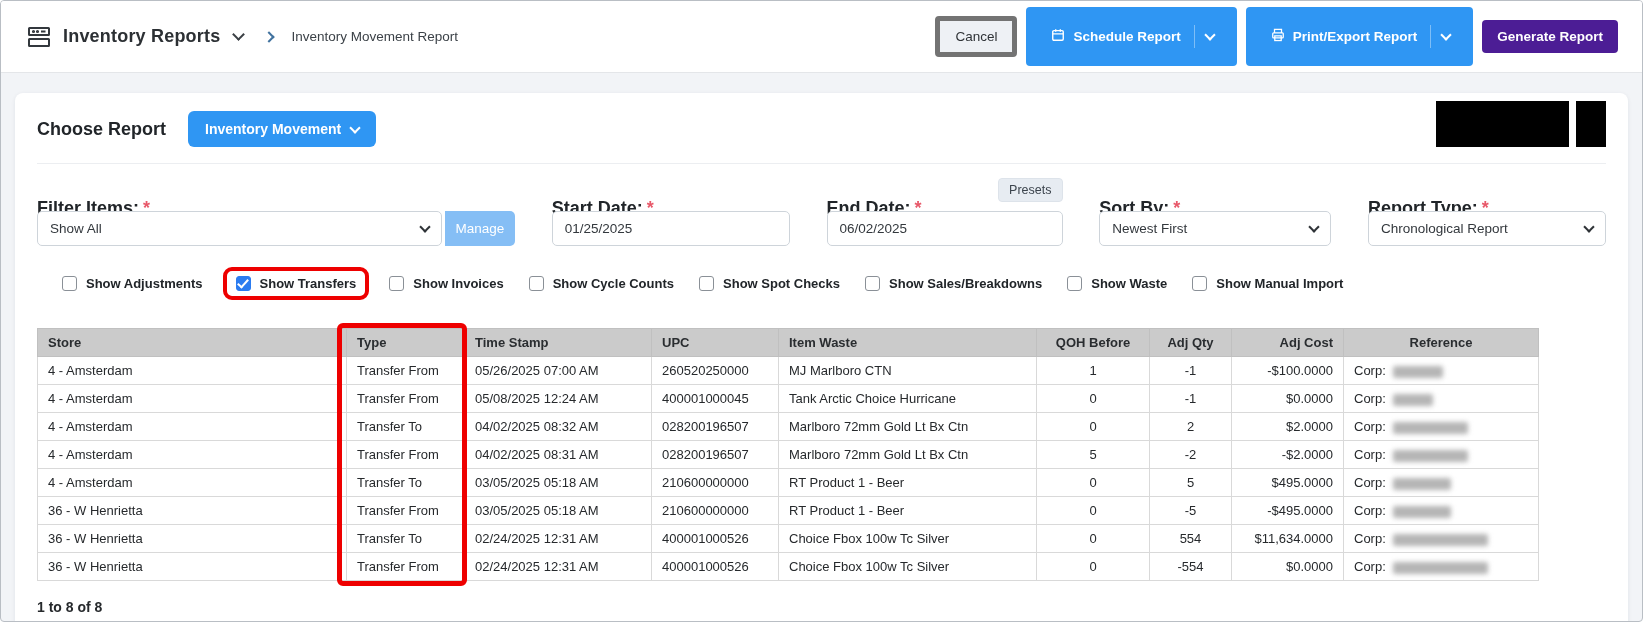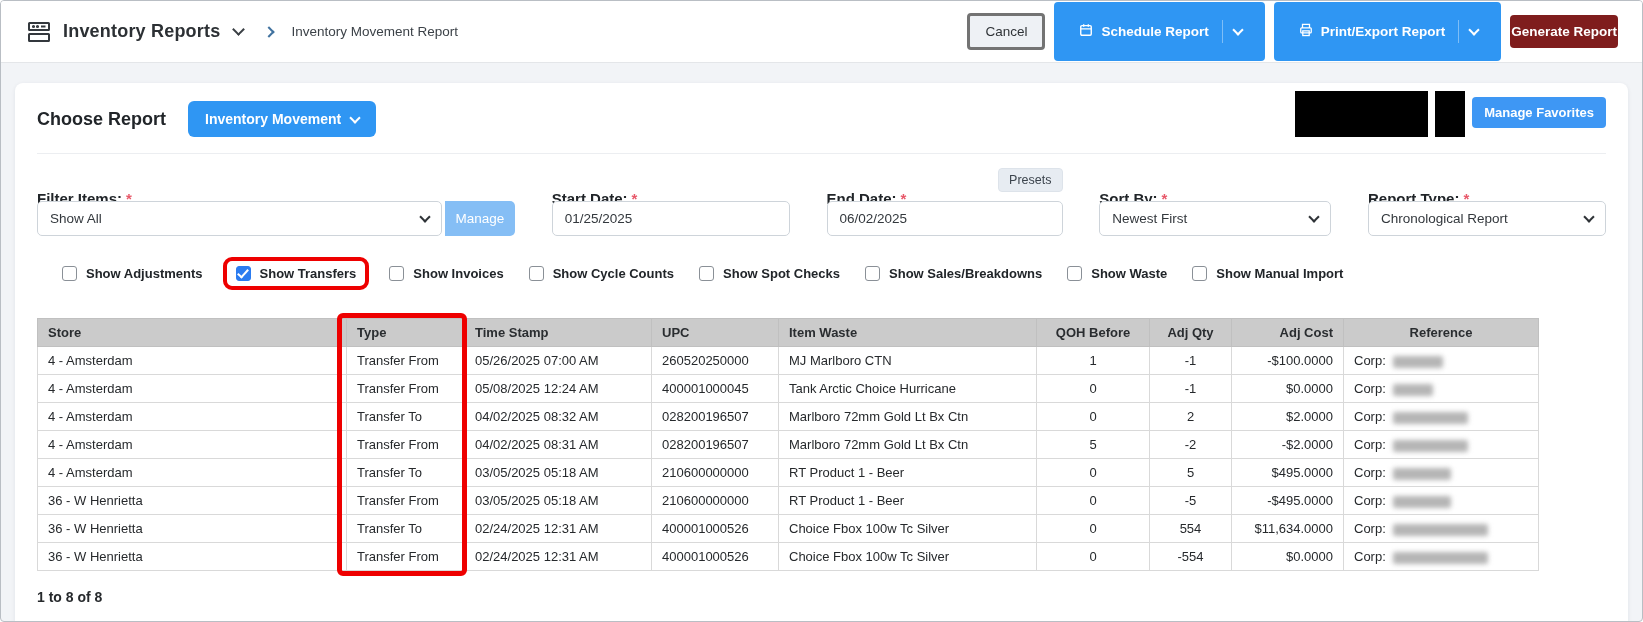--- a/index.html
+++ b/index.html
@@ -1,55 +1,55 @@
 <!DOCTYPE html>
 <html><head>
 <meta charset="utf-8">
 <style>
   * { box-sizing: border-box; margin: 0; padding: 0; }
   html,body { background:#fff; }
   body { font-family: "Liberation Sans", sans-serif; color:#212529; }
   .viewport { width:1643px; height:622px; border:1px solid #b9bec4; border-radius:4px; background:#f2f4f7; overflow:hidden; }
 
   
-  .top-bar { height:62px; background:#fff; border-bottom:1px solid #e4e6e9; display:flex; align-items:center; justify-content:space-between; padding:0 24px 0 26px; }
+  .top-bar { height:72px; background:#fff; border-bottom:1px solid #e4e6e9; display:flex; align-items:center; justify-content:space-between; padding:0 24px 0 26px; }
   .tb-left { display:flex; align-items:center; gap:12px; }
   .app-icon { display:flex; align-items:center; }
   .page-title { font-size:18px; font-weight:700; color:#2c3034; letter-spacing:.2px; }
   .title-chev { width:9px; height:9px; border-right:2px solid #3a3f44; border-bottom:2px solid #3a3f44; transform:rotate(45deg); margin:-4px 2px 0 2px; }
   .crumb-sep { width:8px; height:8px; border-right:2px solid #41729f; border-top:2px solid #41729f; transform:rotate(45deg); margin:0 6px 0 8px; }
   .crumb { font-size:13.5px; color:#3c4248; }
   .tb-right { display:flex; align-items:center; gap:9px; }
   .btn { border:none; cursor:pointer; font-family:inherit; font-size:13.5px; border-radius:4px; display:inline-flex; align-items:center; }
-  .btn-cancel { background:#eef1f5; border:3px solid #737373; color:#2f3337; padding:8px 15px; }
+  .btn-cancel { background:#eef1f5; border:5px solid #737373; color:#2f3337; padding:8px 15px; }
   .btn-blue { background:#2f96f3; color:#fff; font-weight:600; }
   .btn-split { padding:12px; overflow:hidden; }
   .split-main { display:flex; align-items:center; gap:8px; padding:9px 13px; }
   .split-caret { display:flex; align-items:center; padding:9px 11px; border-left:1px solid rgba(255,255,255,.38); }
   .chev-white { width:8px; height:8px; border-right:2px solid #fff; border-bottom:2px solid #fff; transform:rotate(45deg); margin-top:-3px; }
-  .btn-generate { background:#7f1d1d; color:#fff; font-weight:600; padding:9px 1px; }
+  .btn-generate { background:#4c1d95; color:#fff; font-weight:600; padding:9px 15px; }
 
   
   .card { margin:20px 14px 0 14px; background:#fff; border-radius:8px 8px 0 0; box-shadow:0 1px 4px rgba(30,40,60,.08); padding:18px 22px 0 22px; height:540px; position:relative; }
 
   .row1 { display:flex; align-items:center; justify-content:space-between; border-bottom:1px solid #eceef1; padding-bottom:16px; }
   .row1-left { display:flex; align-items:center; gap:22px; }
   .choose-label { font-size:18px; font-weight:700; color:#212529; }
   .report-pill { background:#2f96f3; color:#fff; border-radius:6px; padding:10px 17px; font-size:14px; font-weight:600; display:inline-flex; align-items:center; gap:10px; border:none; cursor:pointer; font-family:inherit; }
   .row1-right { display:flex; align-items:flex-start; gap:7px; margin-top:-10px; }
   .redact-black { background:#000; height:46px; }
   .rb1 { width:133px; }
   .rb2 { width:30px; }
   .btn-fav { background:#3e97f4; color:#fff; font-weight:600; font-size:13px; padding:8px 12px; margin-top:6px; }
 
   
   .filters { display:flex; justify-content:space-between; padding-top:14px; }
   .group { display:flex; flex-direction:column; }
   .lbl-row { display:flex; align-items:center; justify-content:space-between; margin-bottom:9px; height:24px; }
-  .lbl { font-size:15px; font-weight:700; color:#212529;margin-top:37px; }
+  .lbl { font-size:18px; font-weight:700; color:#212529;margin-top:37px; }
   .req { color:#e8596a; margin-left:4px; font-weight:700; }
   .ctl-row { display:flex; }
   .select, .date-input { height:35px; border:1px solid #ced4da; border-radius:5px; background:#fff; font-size:13.5px; color:#33383d; padding:0 12px; display:flex; align-items:center; }
   .select { justify-content:space-between; cursor:pointer; }
   .chev-dark { width:8px; height:8px; border-right:2.5px solid #2f3337; border-bottom:2.5px solid #2f3337; transform:rotate(45deg); margin-top:-4px; }
   .date-input { width:100%; font-family:inherit; }
   input.date-input { cursor:text; }
   .manage-btn { background:#85bef5; color:#fff; border:none; font-family:inherit; font-size:13.5px; font-weight:400; border-radius:0 5px 5px 0; width:70px; height:35px; margin-left:3px; cursor:pointer; }
   .presets-btn { background:#e7ecf2; color:#3c444d; border:1px solid #dde3ea; border-radius:4px; font-size:12.5px; padding:4px 10px; cursor:pointer; font-family:inherit; }
 
@@ -138,21 +138,20 @@
       <div class="row1-left">
         <span class="choose-label">Choose Report</span>
         <button class="report-pill">
           <span>Inventory Movement</span>
           <span class="chev-white"></span>
         </button>
       </div>
       <div class="row1-right">
         <span class="redact-black rb1"></span>
         <span class="redact-black rb2"></span>
-        <button class="btn btn-fav">Manage Favorites</button>
       </div>
     </div>
 
     <div class="filters">
 
       <div class="group" style="width:478px">
         <div class="lbl-row">
           <span class="lbl"><span>Filter Items:</span><span class="req">*</span></span>
         </div>
         <div class="ctl-row">

